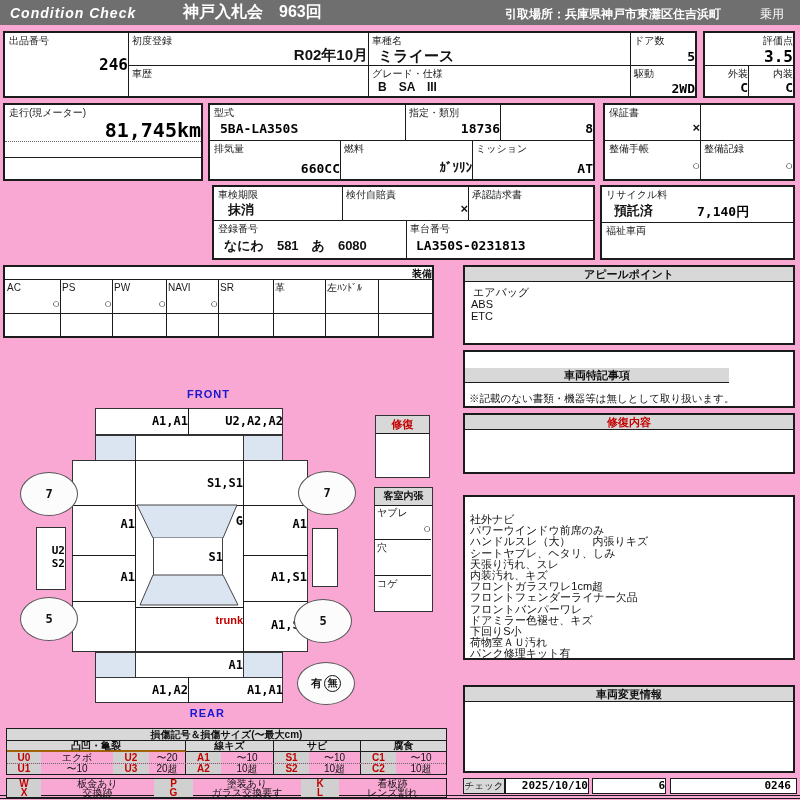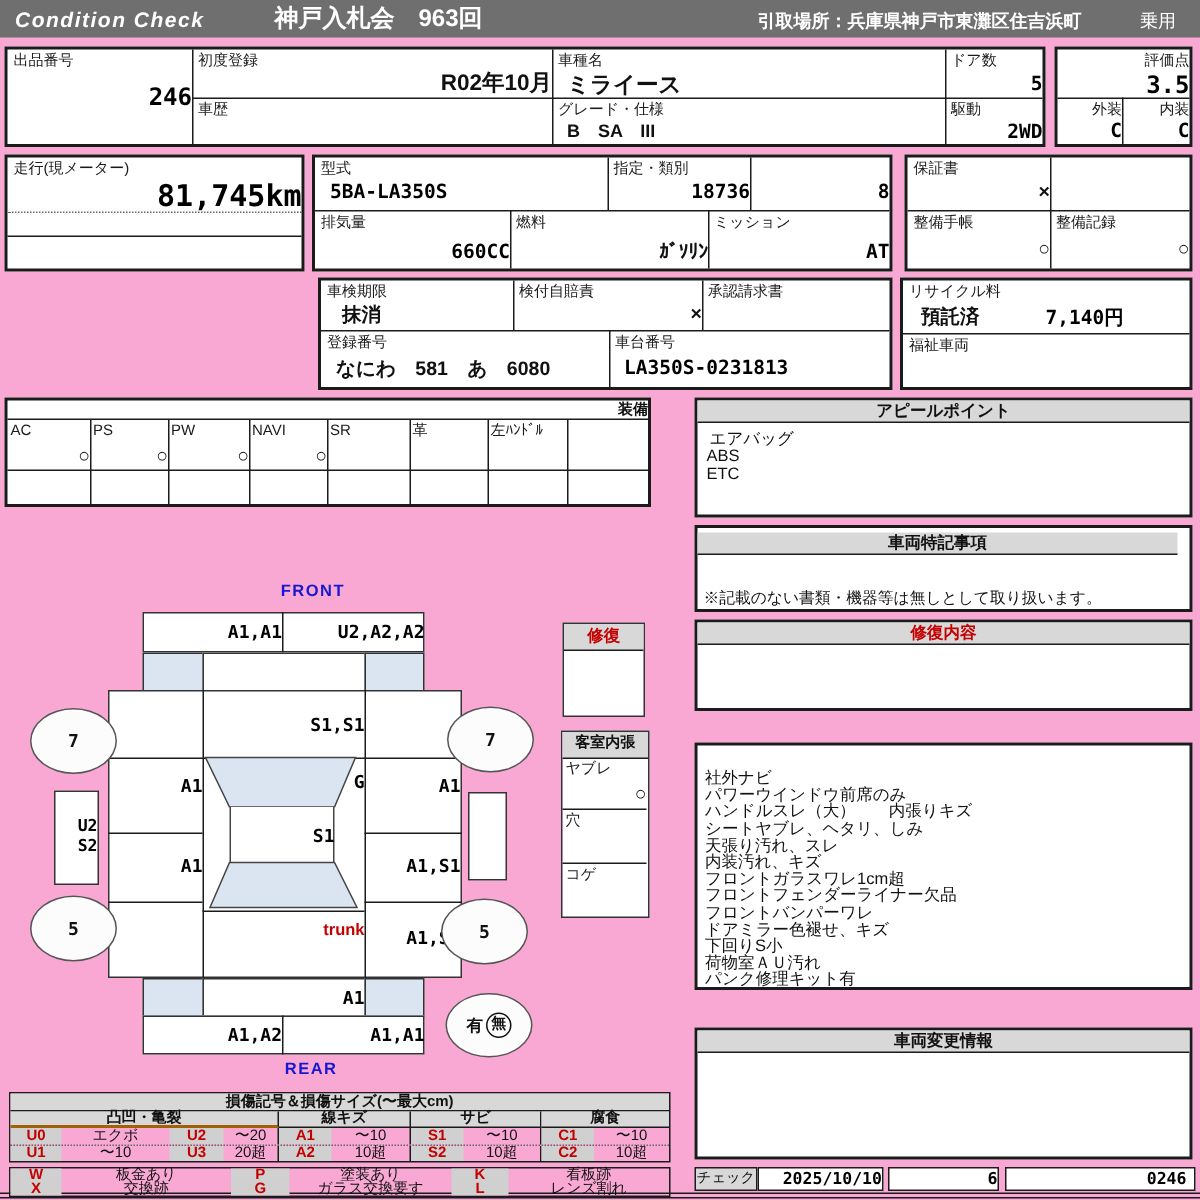--- a/index.html
+++ b/index.html
@@ -151,21 +151,21 @@
   </div>
 
   <div class="box" style="left:463px;top:265px;width:332px;height:80px">
     <div class="a bar" style="left:0;top:0;width:328px;height:15px">アピールポイント</div>
     <div class="a" style="left:8px;top:18px;font-size:11px">エアバッグ</div>
     <div class="a" style="left:6px;top:31px;font-size:11px">ABS</div>
     <div class="a" style="left:6px;top:43px;font-size:11px">ETC</div>
   </div>
 
   <div class="box" style="left:463px;top:350px;width:332px;height:58px">
-    <div class="a bar" style="left:0;top:3px;width:320px;height:15px">車両特記事項</div>
+    <div class="a bar" style="left:0;top:16px;width:264px;height:15px">車両特記事項</div>
     <div class="a" style="left:4px;top:40px;font-size:10.5px;white-space:nowrap">※記載のない書類・機器等は無しとして取り扱います。</div>
   </div>
 
   <div class="box" style="left:463px;top:413px;width:332px;height:61px">
     <div class="a bar red" style="left:0;top:0;width:328px;height:15px">修復内容</div>
   </div>
 
   <div class="box" style="left:463px;top:495px;width:332px;height:165px">
     <div class="a" style="left:5px;top:17px;width:320px;font-size:11px;line-height:11.2px">
       <div>社外ナビ</div>

